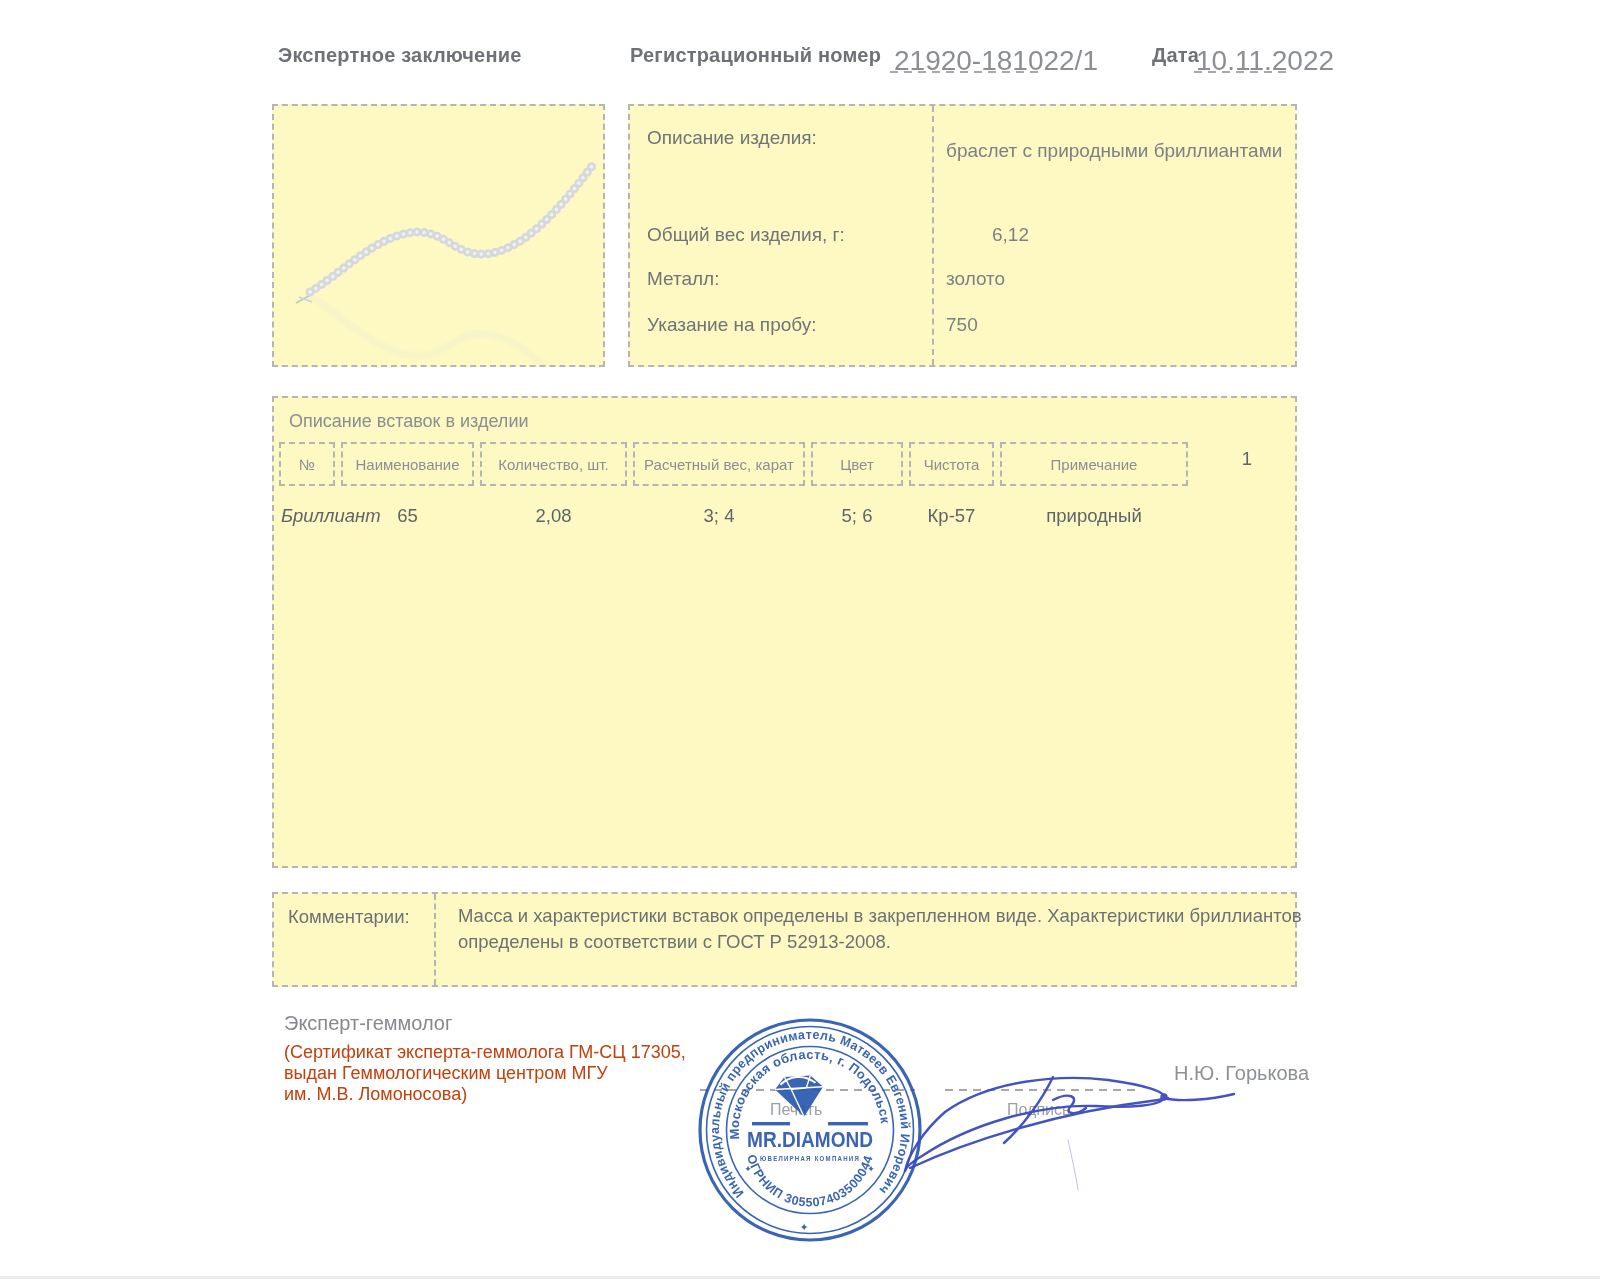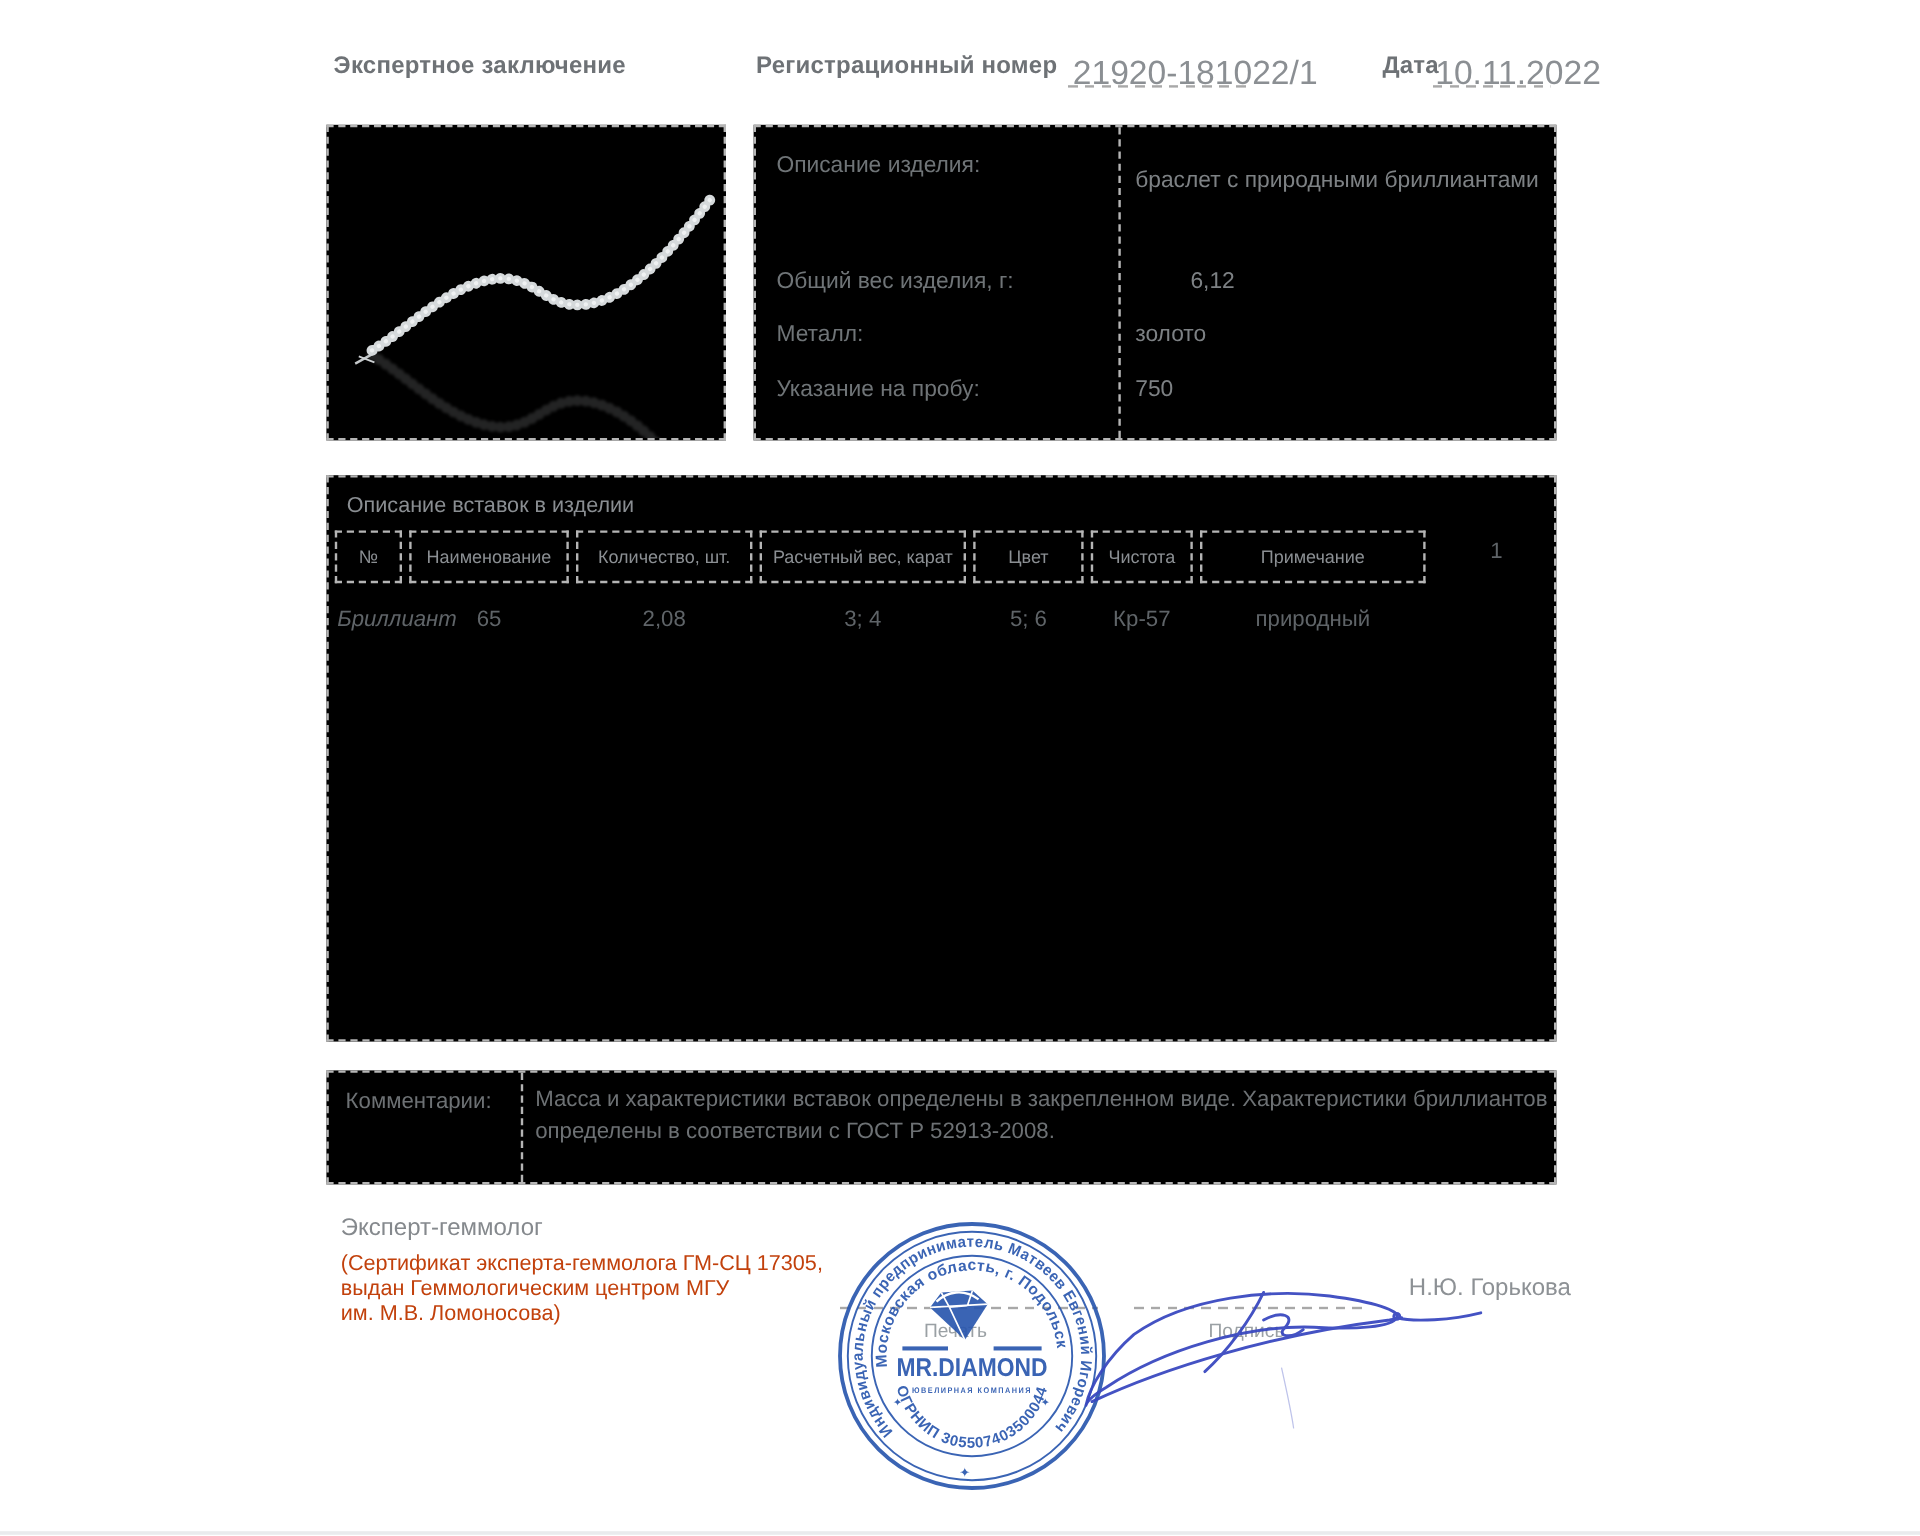--- a/index.html
+++ b/index.html
@@ -2,21 +2,21 @@
 <html><head>
 <meta charset="utf-8">
 <style>
   html,body{margin:0;padding:0;background:#fff;}
   .page{position:relative;width:1600px;height:1280px;background:#ffffff;overflow:hidden;
         font-family:"Liberation Sans",sans-serif;-webkit-font-smoothing:antialiased;}
   .abs{position:absolute;}
   .lbl-b{font-weight:bold;font-size:20px;color:#6e7276;letter-spacing:.2px;text-align:center;}
   .val{font-size:28px;color:#8b8f93;}
   .dashline{height:2px;background-image:repeating-linear-gradient(90deg,#a8a8a8 0 8px,transparent 8px 14px);}
-  .dbox{border:2px dashed #b5b5b5;box-sizing:border-box;background:#000000;}
+  .dbox{border:2px dashed #b5b5b5;box-sizing:border-box;background:#fef9c3;}
   .vdash{border-left:2px dashed #b5b5b5;}
   .info-label{font-size:19px;color:#6f7477;}
   .info-value{font-size:19px;color:#7d8184;}
   .section-title{font-size:18px;color:#8a8e92;}
   .tbl{display:grid;grid-template-columns:56px 133px 147px 172px 92px 85px 188px 106px;column-gap:6px;row-gap:13px;}
   .hc{border:2px dashed #b5b5b5;box-sizing:border-box;height:44px;display:flex;align-items:center;justify-content:center;
       font-size:15px;color:#8b8f93;white-space:nowrap;}
   .vc{height:34px;display:flex;align-items:center;justify-content:center;font-size:18.5px;color:#5f6468;}
   .vc.left{justify-content:flex-start;padding-left:2px;font-style:italic;}
   .comments-text{font-size:18.5px;color:#6d7174;line-height:1.4;}
@@ -84,21 +84,21 @@
       <div class="vc">3; 4</div>
       <div class="vc">5; 6</div>
       <div class="vc">Кр-57</div>
       <div class="vc">природный</div>
     </div>
   </div>
 
   <div class="abs dbox" style="left:272px;top:892px;width:1025px;height:95px;">
     <div class="abs vdash" style="left:160px;top:0;bottom:0;"></div>
     <div class="abs comments-text" style="left:14px;top:10px;">Комментарии:</div>
-    <div class="abs comments-text" style="left:172px;top:9px;width:845px;">Масса и характеристики вставок определены в закрепленном виде. Характеристики бриллиантов определены в соответствии с ГОСТ Р 52913-2008.</div>
+    <div class="abs comments-text" style="left:184px;top:9px;width:845px;">Масса и характеристики вставок определены в закрепленном виде. Характеристики бриллиантов определены в соответствии с ГОСТ Р 52913-2008.</div>
   </div>
 
   <div class="abs expert-role" style="left:284px;top:1012px;">Эксперт-геммолог</div>
   <div class="abs expert-line" style="left:284px;top:1042px;">(Сертификат эксперта-геммолога ГМ-СЦ 17305,</div>
   <div class="abs expert-line" style="left:284px;top:1063px;">выдан Геммологическим центром МГУ</div>
   <div class="abs expert-line" style="left:284px;top:1084px;">им. М.В. Ломоносова)</div>
 
   <div class="abs dashline" style="left:700px;top:1089px;width:215px;"></div>
   <div class="abs dashline" style="left:945px;top:1089px;width:190px;"></div>
   <div class="abs caption" style="left:770px;top:1101px;">Печать</div>

